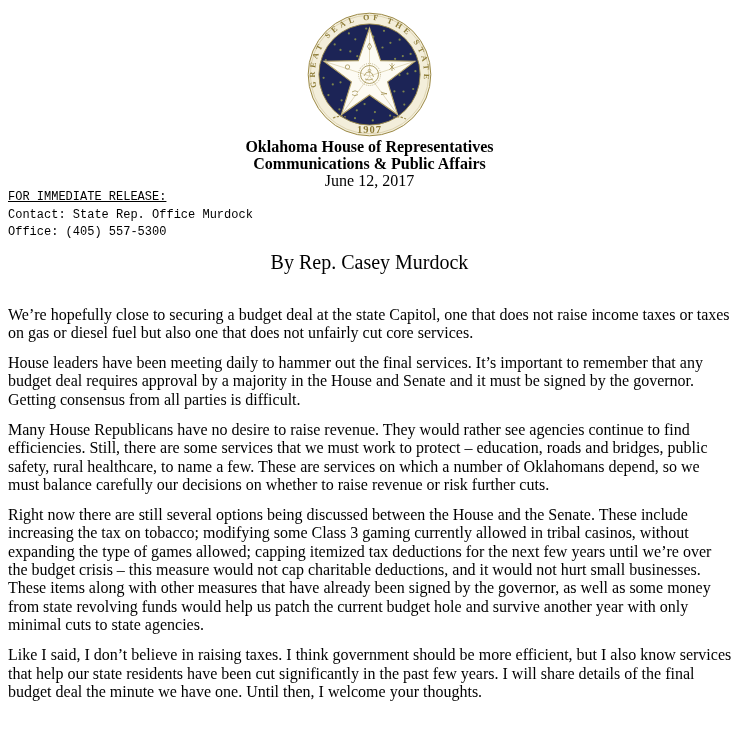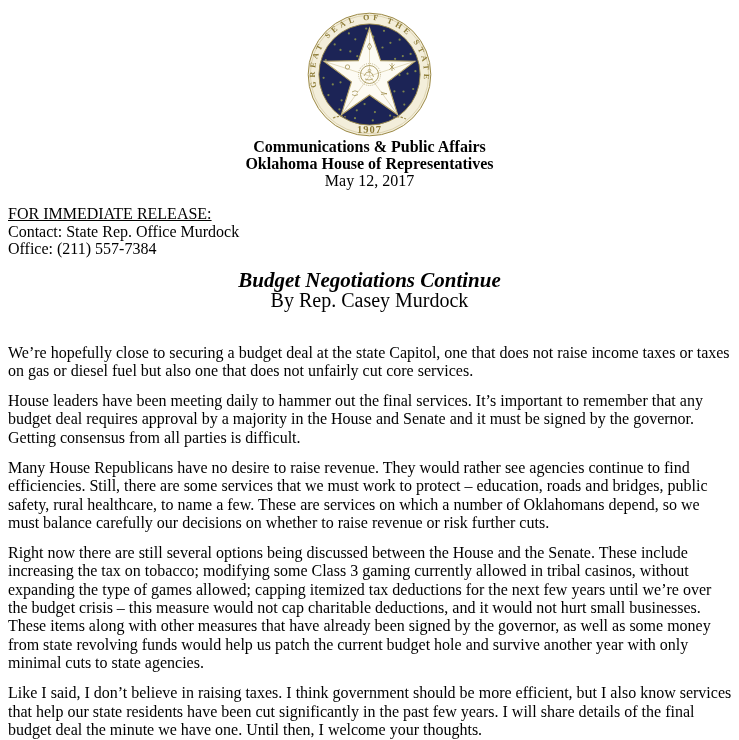--- a/index.html
+++ b/index.html
@@ -8,21 +8,21 @@
     font-family:"Liberation Serif", "DejaVu Serif", serif;
     color:#000000;
   }
   .page { width:739px; height:740px; position:relative; }
 
   .seal-wrap { padding-top:12px; text-align:center; line-height:0; }
 
   .org-header { margin-top:1px; text-align:center; font-size:16px; line-height:17px; }
   .org-header .bold { font-weight:bold; }
 
-  .release-block { margin-top:16px; margin-left:8px; font-size:16px; line-height:17.5px; }
+  .release-block { margin-left:8px; font-size:12px; line-height:17.5px;font-family:Liberation Mono, monospace; }
   .release-label { text-decoration:underline; }
 
   .title-block { margin-top:11px; text-align:center; }
   .article-title { font-size:21px; font-weight:bold; font-style:italic; line-height:22px; }
   .byline { font-size:20px; line-height:18px; }
 
   .body-text { margin:35px 5px 8px 8px; font-size:16px; line-height:18.3px; text-align:left; }
   .body-text p { margin:0 0 12px 0; }
 
   .ring-text { font-family:"Liberation Serif", serif; font-size:8px; font-weight:bold; fill:#8d7b35; }
@@ -126,33 +126,32 @@
       <text class="year-text" x="62.5" y="121" text-anchor="middle">1907</text>
 
       <g stroke="#9c8a48" fill="none" stroke-width="1.2">
         <path d="M 26,106 q 7,-3 13,-1" stroke-dasharray="2.4,1.4"></path>
         <path d="M 86,105 q 7,-1 13,2" stroke-dasharray="2.4,1.4"></path>
       </g>
     </svg>
   </div>
 
   <div class="org-header">
+    <div class="bold">Oklahoma House of Representatives</div>
     <div class="bold">Communications &amp; Public Affairs</div>
-    <div class="bold">Oklahoma House of Representatives</div>
-    <div>May 12, 2017</div>
+    <div>June 12, 2017</div>
   </div>
 
   <div class="release-block">
     <div class="release-label">FOR IMMEDIATE RELEASE:</div>
     <div>Contact: State Rep. Office Murdock</div>
-    <div>Office: (211) 557-7384</div>
+    <div>Office: (405) 557-5300</div>
   </div>
 
   <div class="title-block">
-    <div class="article-title">Budget Negotiations Continue</div>
     <div class="byline">By Rep. Casey Murdock</div>
   </div>
 
   <div class="body-text">
     <p>We’re hopefully close to securing a budget deal at the state Capitol, one that does not raise income taxes or taxes on gas or diesel fuel but also one that does not unfairly cut core services.</p>
     <p>House leaders have been meeting daily to hammer out the final services. It’s important to remember that any budget deal requires approval by a majority in the House and Senate and it must be signed by the governor. Getting consensus from all parties is difficult.</p>
     <p>Many House Republicans have no desire to raise revenue. They would rather see agencies continue to find efficiencies. Still, there are some services that we must work to protect – education, roads and bridges, public safety, rural healthcare, to name a few. These are services on which a number of Oklahomans depend, so we must balance carefully our decisions on whether to raise revenue or risk further cuts.</p>
     <p>Right now there are still several options being discussed between the House and the Senate. These include increasing the tax on tobacco; modifying some Class 3 gaming currently allowed in tribal casinos, without expanding the type of games allowed; capping itemized tax deductions for the next few years until we’re over the budget crisis – this measure would not cap charitable deductions, and it would not hurt small businesses. These items along with other measures that have already been signed by the governor, as well as some money from state revolving funds would help us patch the current budget hole and survive another year with only minimal cuts to state agencies.</p>
     <p>Like I said, I don’t believe in raising taxes. I think government should be more efficient, but I also know services that help our state residents have been cut significantly in the past few years. I will share details of the final budget deal the minute we have one. Until then, I welcome your thoughts.</p>
   </div>

